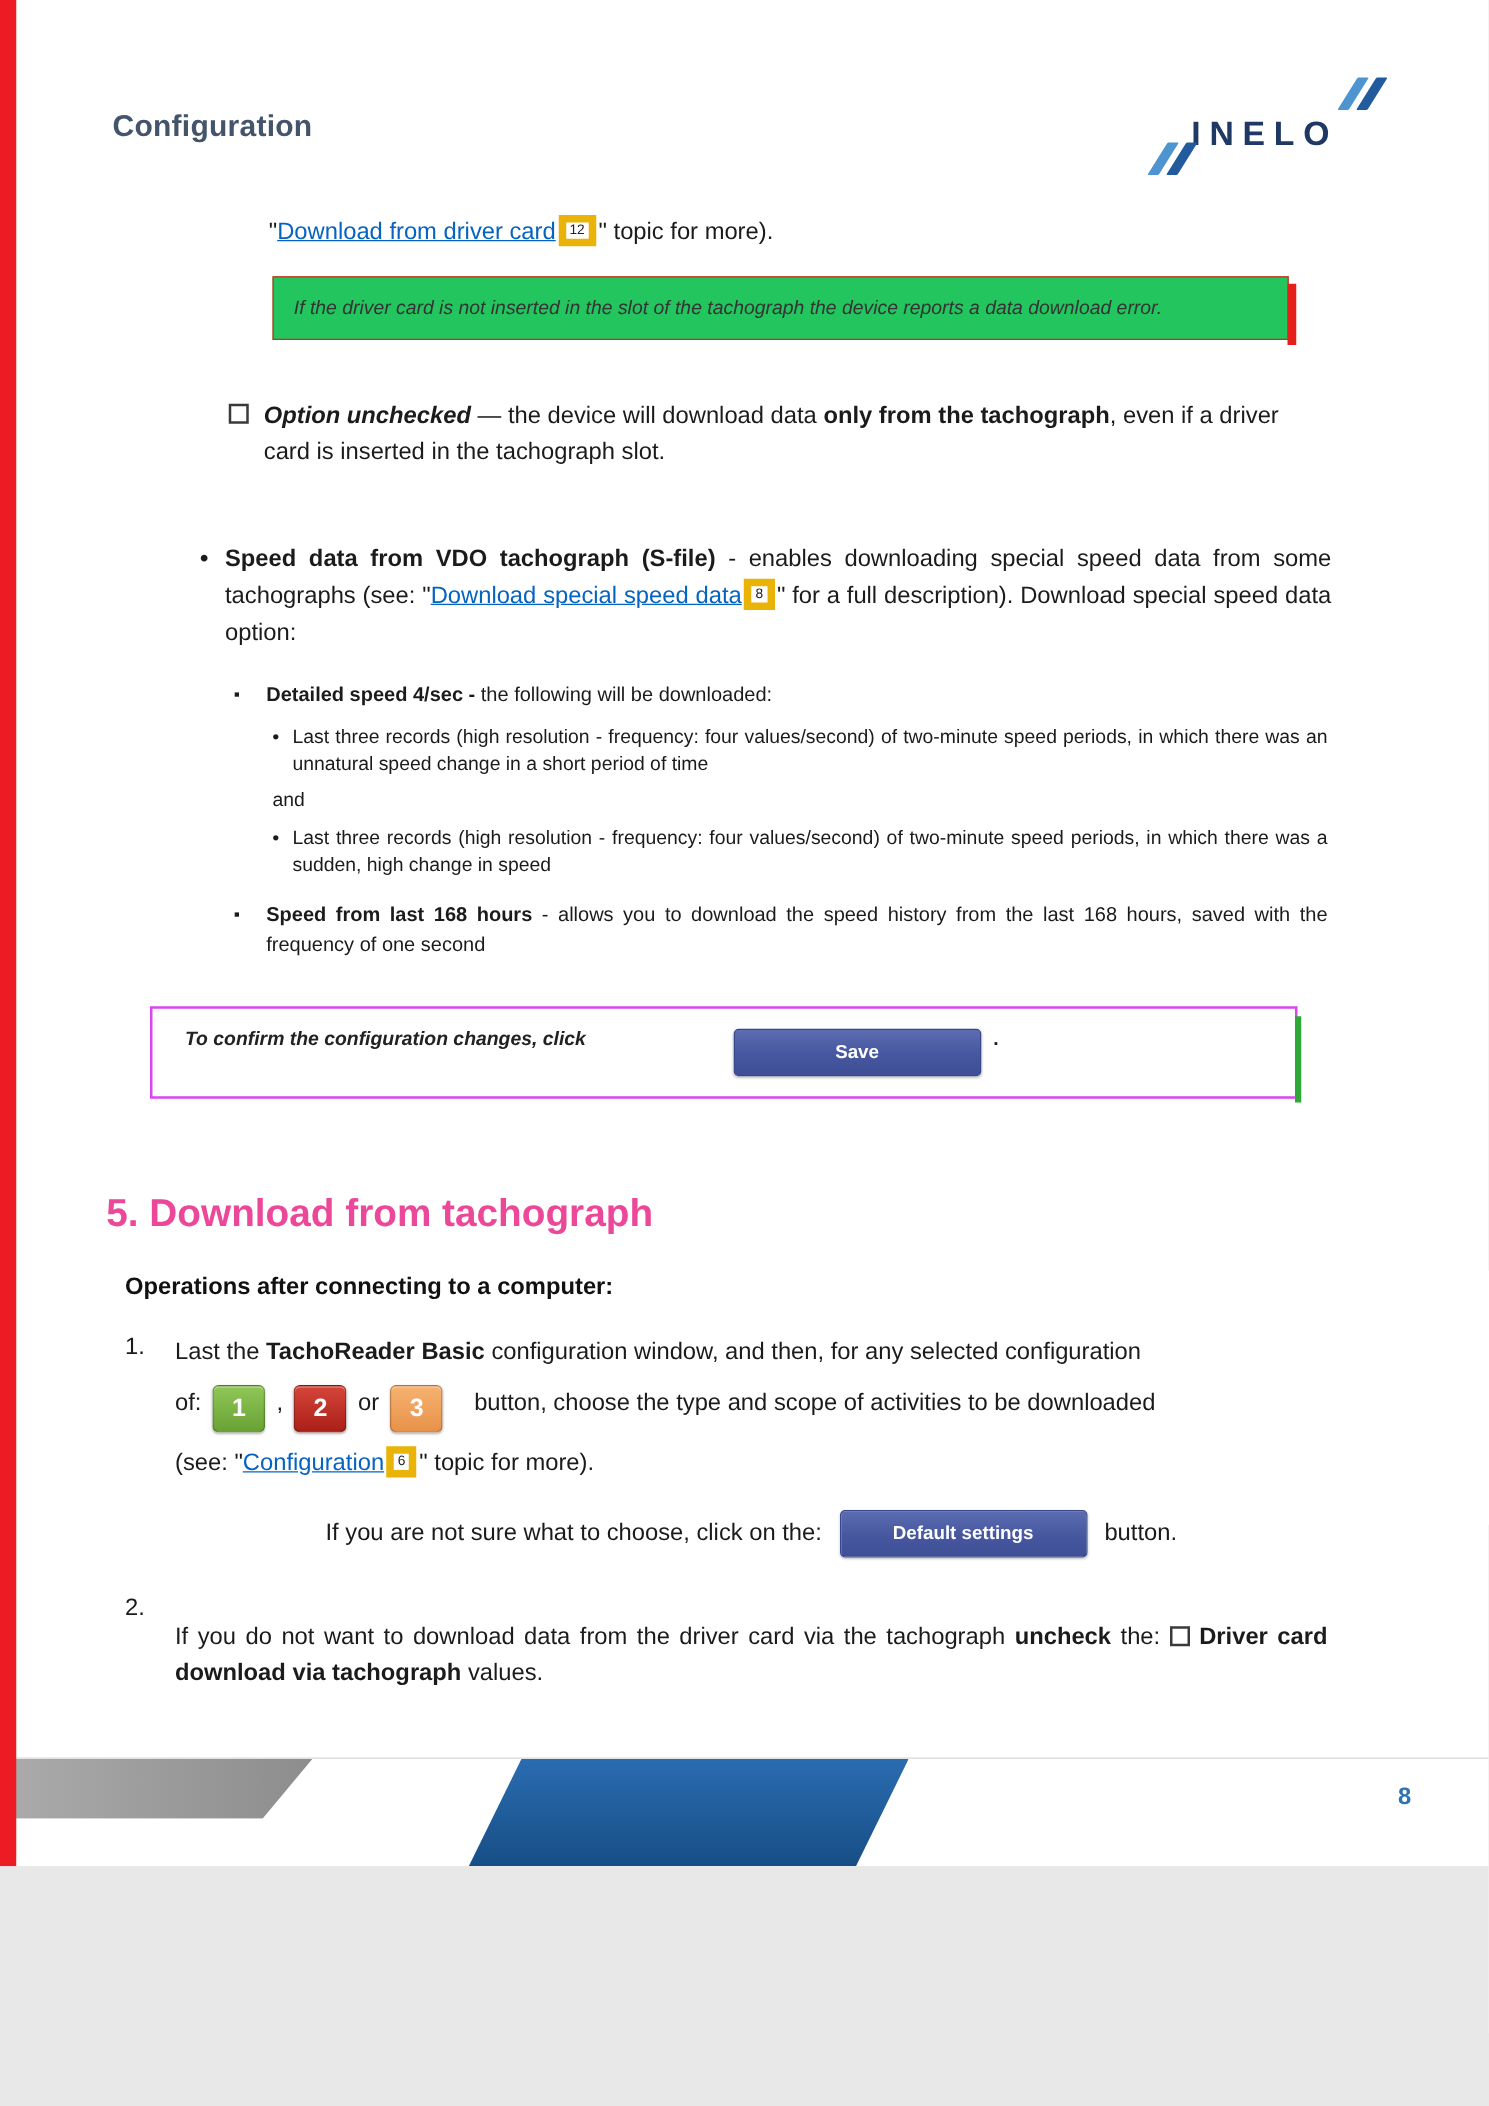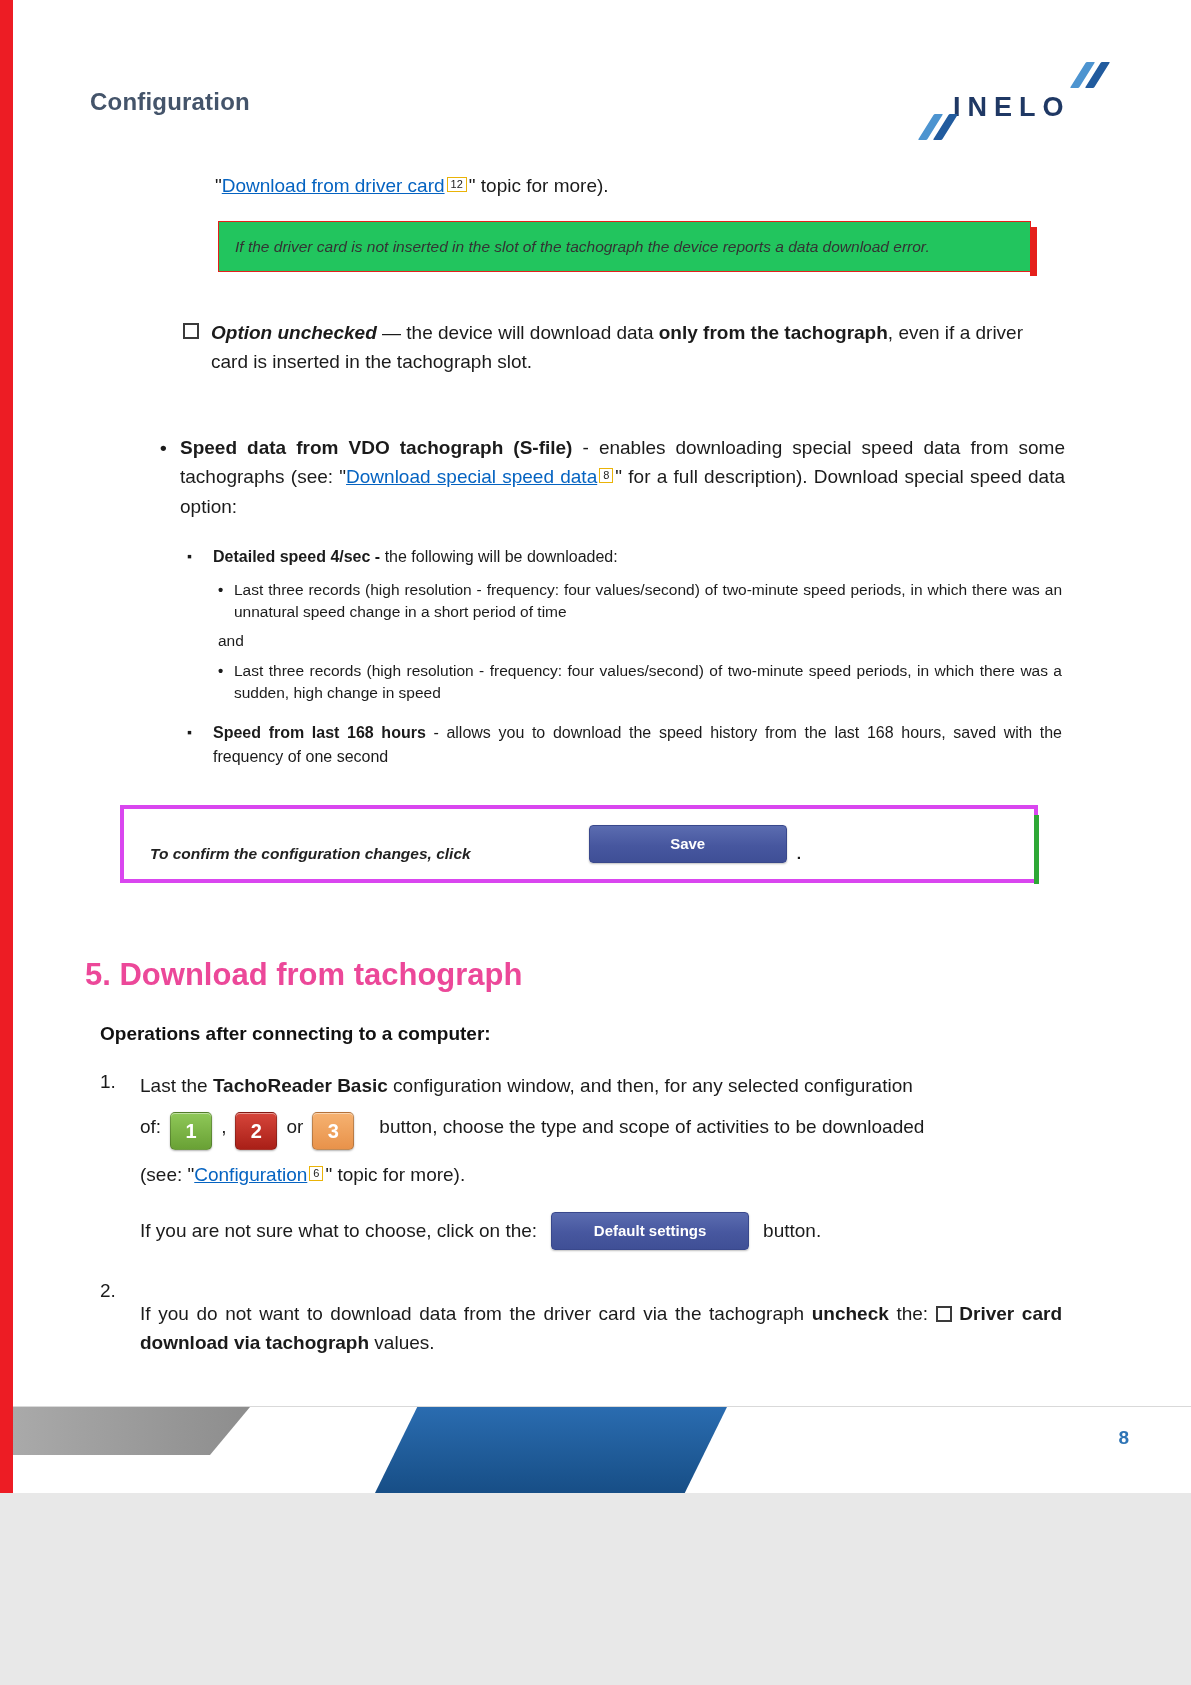--- a/index.html
+++ b/index.html
@@ -19,21 +19,21 @@
   .slashes { position:absolute; display:flex; gap:6px; }
   .slashes.top { right:-6px; top:-4px; }
   .slashes.bottom { left:-10px; bottom:-2px; }
   .sl { display:inline-block; width:9px; height:26px; transform:skewX(-32deg); border-radius:1px; }
   .sl.a { background:#4D94D0; }
   .sl.b { background:#215B9E; }
 
   
   .link { color:#0563C1; text-decoration:underline; cursor:pointer; }
   .pref {
-    display:inline-block; border:1px solid #eab308; background:#fff; color:#222;
+    display:inline-block; border:6px solid #eab308; background:#fff; color:#222;
     font-size:11px; line-height:13px; padding:0 3px; margin:0 2px 0 2px;
     vertical-align:4px; font-style:normal; font-weight:normal;
   }
   .cbx { display:inline-block; width:16px; height:16px; border:2px solid #3a3a3a; background:#fff; box-sizing:border-box; }
   b { font-weight:bold; }
   .bi { font-weight:bold; font-style:italic; }
   .jtext { text-align:justify; }
 
   
   .intro { margin:34px 129px 0 215px; font-size:19px; line-height:1.5; }
@@ -63,22 +63,22 @@
 
   .vdo { margin:56px 126px 0 160px; font-size:19px; line-height:1.55; }
   .sq-item1 { margin:24px 129px 0 187px; font-size:16px; line-height:1.5; }
   .rec { margin:10px 129px 0 218px; font-size:15.5px; line-height:1.45; }
   .and-line { margin:8px 0 0 218px; font-size:15.5px; }
   .sq-item2 { margin:16px 129px 0 187px; font-size:16px; line-height:1.5; }
 
   
   .green-note {
     position:relative; margin:36px 153px 0 120px; padding:16px 26px;
-    border:4px solid #d946ef; background:#fff;
-    display:flex; align-items:flex-end;
+    border:2px solid #d946ef; background:#fff;
+    display:flex; align-items:flex-start;
   }
   .green-note::after { content:""; position:absolute; right:-5px; top:6px; bottom:-5px; width:5px; background:#2EA836; }
   .gn-text { font-size:15.5px; font-style:italic; font-weight:bold; color:#222; }
   .gn-period { margin-left:10px; font-size:15.5px; font-weight:bold; }
 
   
   .btn-blue {
     display:inline-flex; align-items:center; justify-content:center;
     width:196px; height:36px; border-radius:4px;
     background:linear-gradient(180deg,#5b6cb0 0%, #47579f 55%, #3f4f96 100%);
@@ -104,21 +104,21 @@
     width:40px; height:36px; border-radius:5px; margin:0 9px;
     color:#fff; font-weight:bold; font-size:20px;
     border:1px solid rgba(0,0,0,.22);
     box-shadow:inset 0 1px 0 rgba(255,255,255,.45), 0 1px 2px rgba(0,0,0,.3);
   }
   .nbtn.green  { background:linear-gradient(180deg,#8fc858,#69a135); }
   .nbtn.red    { background:linear-gradient(180deg,#d6453a,#a91f17); }
   .nbtn.orange { background:linear-gradient(180deg,#f6b271,#e8924a); }
   .choose { margin-left:16px; }
   .see-line { margin-top:10px !important; }
-  .default-row { display:flex; align-items:center; gap:14px; margin-top:22px; font-size:19px; }
+  .default-row { display:flex; align-items:center; gap:14px; margin-top:22px; font-size:19px;justify-content:center; }
 
   .step2 .cbx { width:16px; height:16px; vertical-align:-2px; }
 
   
   .footer { position:absolute; left:0; bottom:0; width:1191px; height:92px; z-index:2; }
   .footer-rule { position:absolute; top:5px; left:0; width:100%; height:1px; background:#d9d9d9; }
   .gray-shape {
     position:absolute; left:0; top:6px; width:250px; height:48px;
     background:linear-gradient(90deg,#ababab,#8d8d8d);
     clip-path:polygon(0 0, 100% 0, calc(100% - 40px) 100%, 0 100%);

